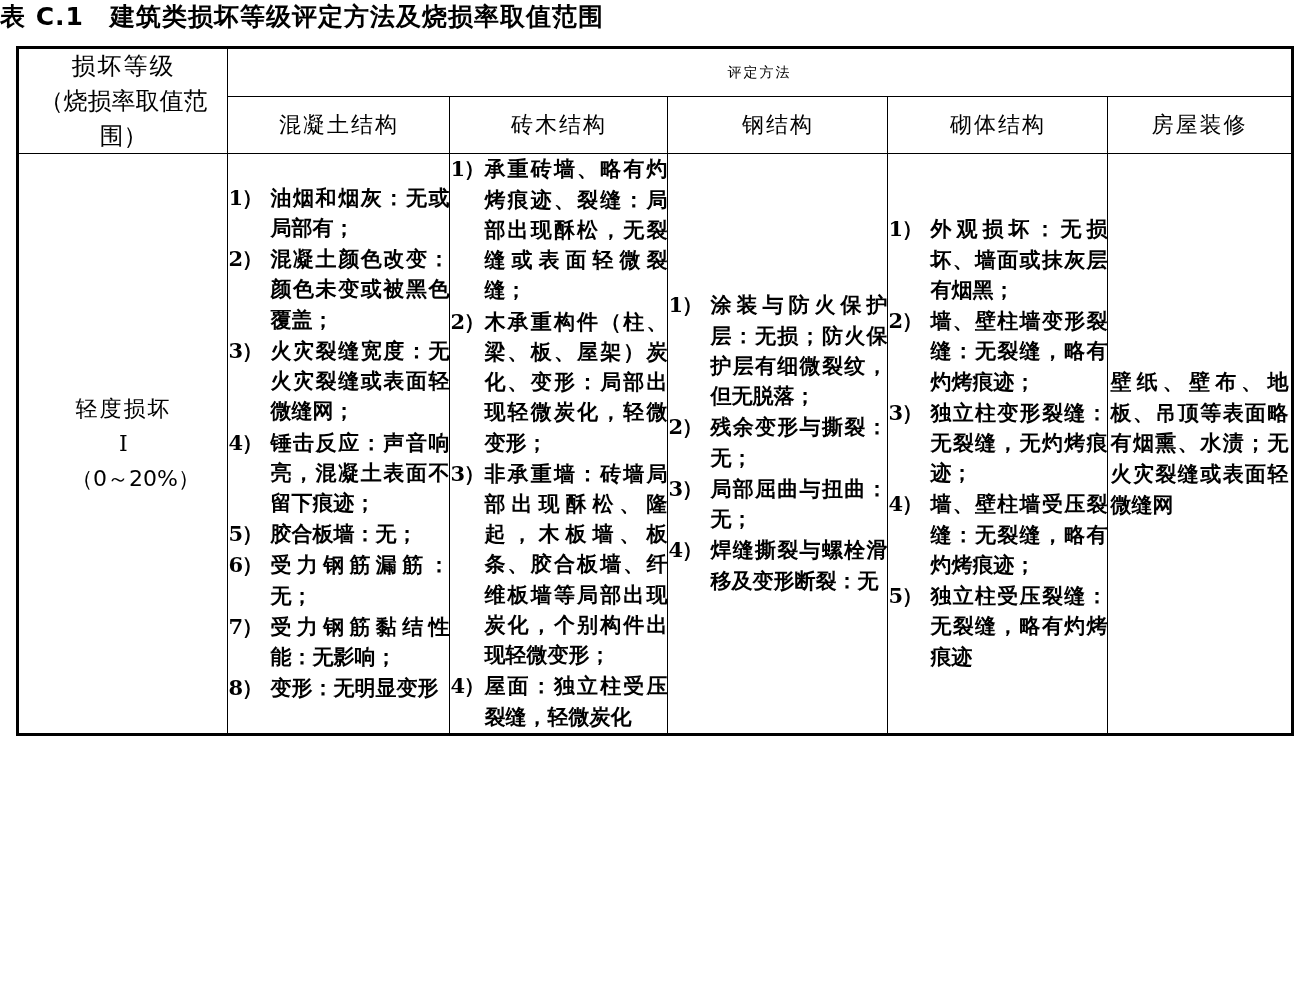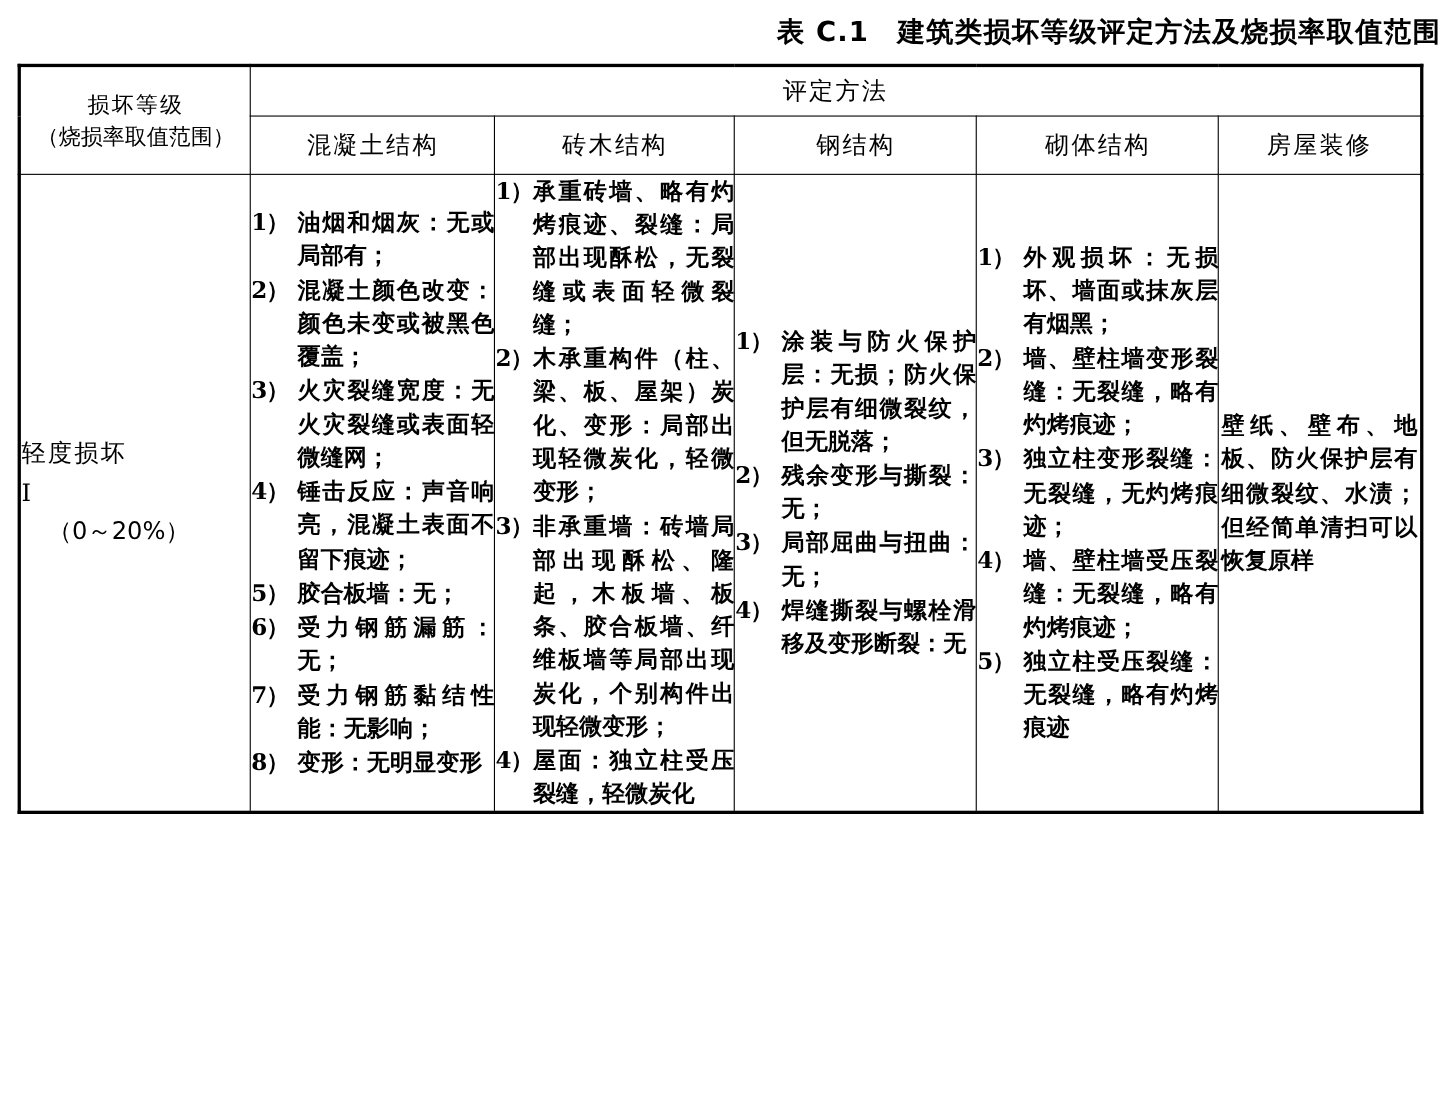--- a/index.html
+++ b/index.html
@@ -17,25 +17,25 @@
   }
 
   .page {
     position: relative;
     width: 1310px;
     height: 995px;
     box-sizing: border-box;
   }
 
   .table-title {
-    text-align: right;
+    text-align: left;
     font-size: 25px;
     font-weight: bold;
     letter-spacing: 1px;
-    padding-top: 14px;
+    padding-top: 2px;
     padding-bottom: 14px;
     line-height: 1.2;
   }
 
   .tbl {
     border-collapse: collapse;
     table-layout: fixed;
     width: 1274px;
     margin: 0 auto;
     border: 3px solid #000;
@@ -44,46 +44,47 @@
   .tbl td, .tbl th {
     border: 1.5px solid #000;
     vertical-align: middle;
     padding: 0;
     font-weight: normal;
   }
 
   
   .hdr-grade {
     text-align: center;
-    font-size: 20px;
+    font-size: 24px;
     font-weight: bold;
     line-height: 1.45;
     padding: 6px 2px;
   }
   .hdr-grade .l1 { display: block; letter-spacing: 2px; }
   .hdr-grade .l2 { display: block; letter-spacing: 0px; }
 
   .hdr-method {
     text-align: center;
-    font-size: 22px;
+    font-size: 14px;
     font-weight: bold;
     letter-spacing: 2px;
     height: 44px;
   }
 
   .hdr-sub {
     text-align: center;
     font-size: 22px;
     font-weight: bold;
     letter-spacing: 2px;
     height: 52px;
   }
 
   
   .cell-grade {
+    text-align: center;
     font-size: 22px;
     font-weight: bold;
     line-height: 1.6;
     vertical-align: middle;
   }
   .cell-grade .g-name { display: block; letter-spacing: 2px; }
   .cell-grade .g-roman { display: block; font-family: "DejaVu Serif", "Liberation Serif", serif; }
   .cell-grade .g-range { display: block; margin-left: 24px; }
 
   .cell-body {
@@ -208,19 +209,19 @@
           <ol class="items">
               <li><span class="num">1）</span><span>外观损坏：无损坏、墙面或抹灰层有烟黑；</span></li>
               <li><span class="num">2）</span><span>墙、壁柱墙变形裂缝：无裂缝，略有灼烤痕迹；</span></li>
               <li><span class="num">3）</span><span>独立柱变形裂缝：无裂缝，无灼烤痕迹；</span></li>
               <li><span class="num">4）</span><span>墙、壁柱墙受压裂缝：无裂缝，略有灼烤痕迹；</span></li>
               <li><span class="num">5）</span><span>独立柱受压裂缝：无裂缝，略有灼烤痕迹</span></li>
             </ol>
         </td>
 
         <td class="cell-body">
-          <div class="plain-text">壁纸、壁布、地板、防火保护层有细微裂纹、水渍；但经简单清扫可以恢复原样</div>
+          <div class="plain-text">壁纸、壁布、地板、吊顶等表面略有烟熏、水渍；无火灾裂缝或表面轻微缝网</div>
         </td>
       </tr>
     </tbody>
   </table>
 
 </div>
 
 </body></html>

